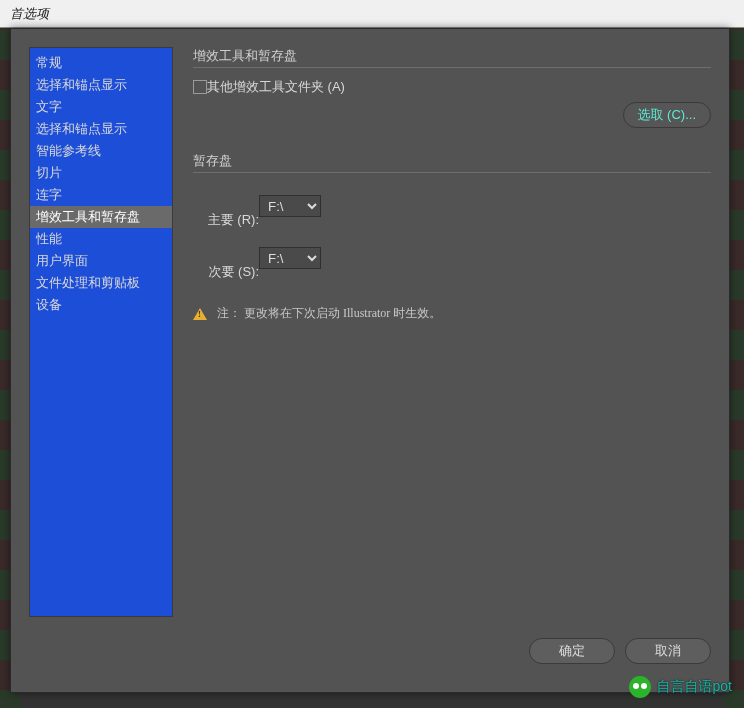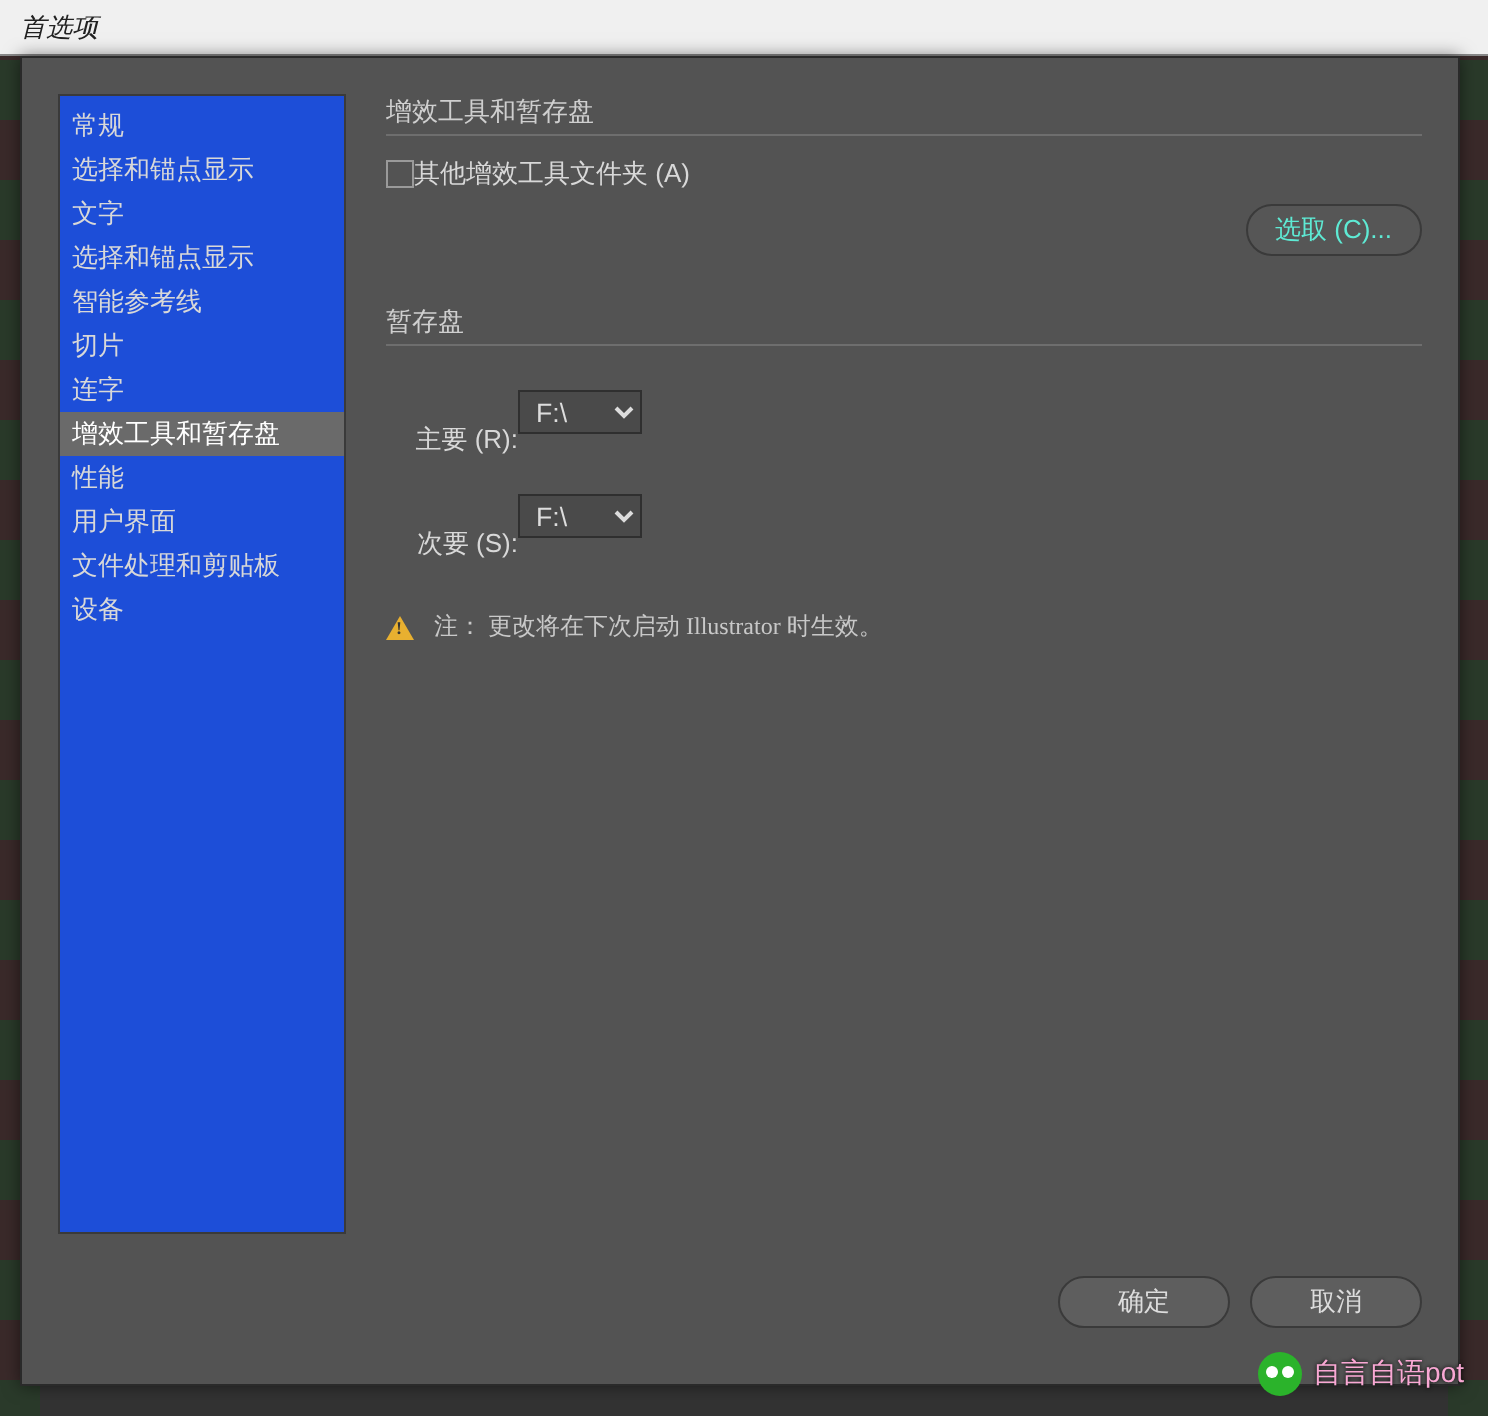--- a/index.html
+++ b/index.html
@@ -78,21 +78,21 @@
   .note-row { display:flex; align-items:center; gap:10px; margin-top:18px; color:#c8c8c8; font-size:12px;font-family:Liberation Serif, serif; }
   .warn-icon { width:0;height:0;border-left:7px solid transparent;border-right:7px solid transparent;border-bottom:12px solid #e8b030; position:relative; }
   .warn-icon::after { content:"!"; position:absolute; left:-2px; top:1px; font-size:9px; color:#333; font-weight:bold; }
   .dialog-footer {
     position:absolute; bottom:28px; right:18px;
     display:flex; gap:10px;
   }
   .wm {
     position:absolute; right:12px; bottom:10px;
     display:flex; align-items:center; gap:6px;
-    color:#f9a8d4; font-size:14px;
+    color:#14b8a6; font-size:14px;
     text-shadow: 0 0 2px #000;
   }
   .wm-icon {
     width:22px;height:22px;border-radius:50%;
     background:#2bb32b; position:relative;
   }
   .wm-icon::before, .wm-icon::after {
     content:""; position:absolute; background:#fff; border-radius:50%;
     width:6px;height:6px; top:7px;
   }

